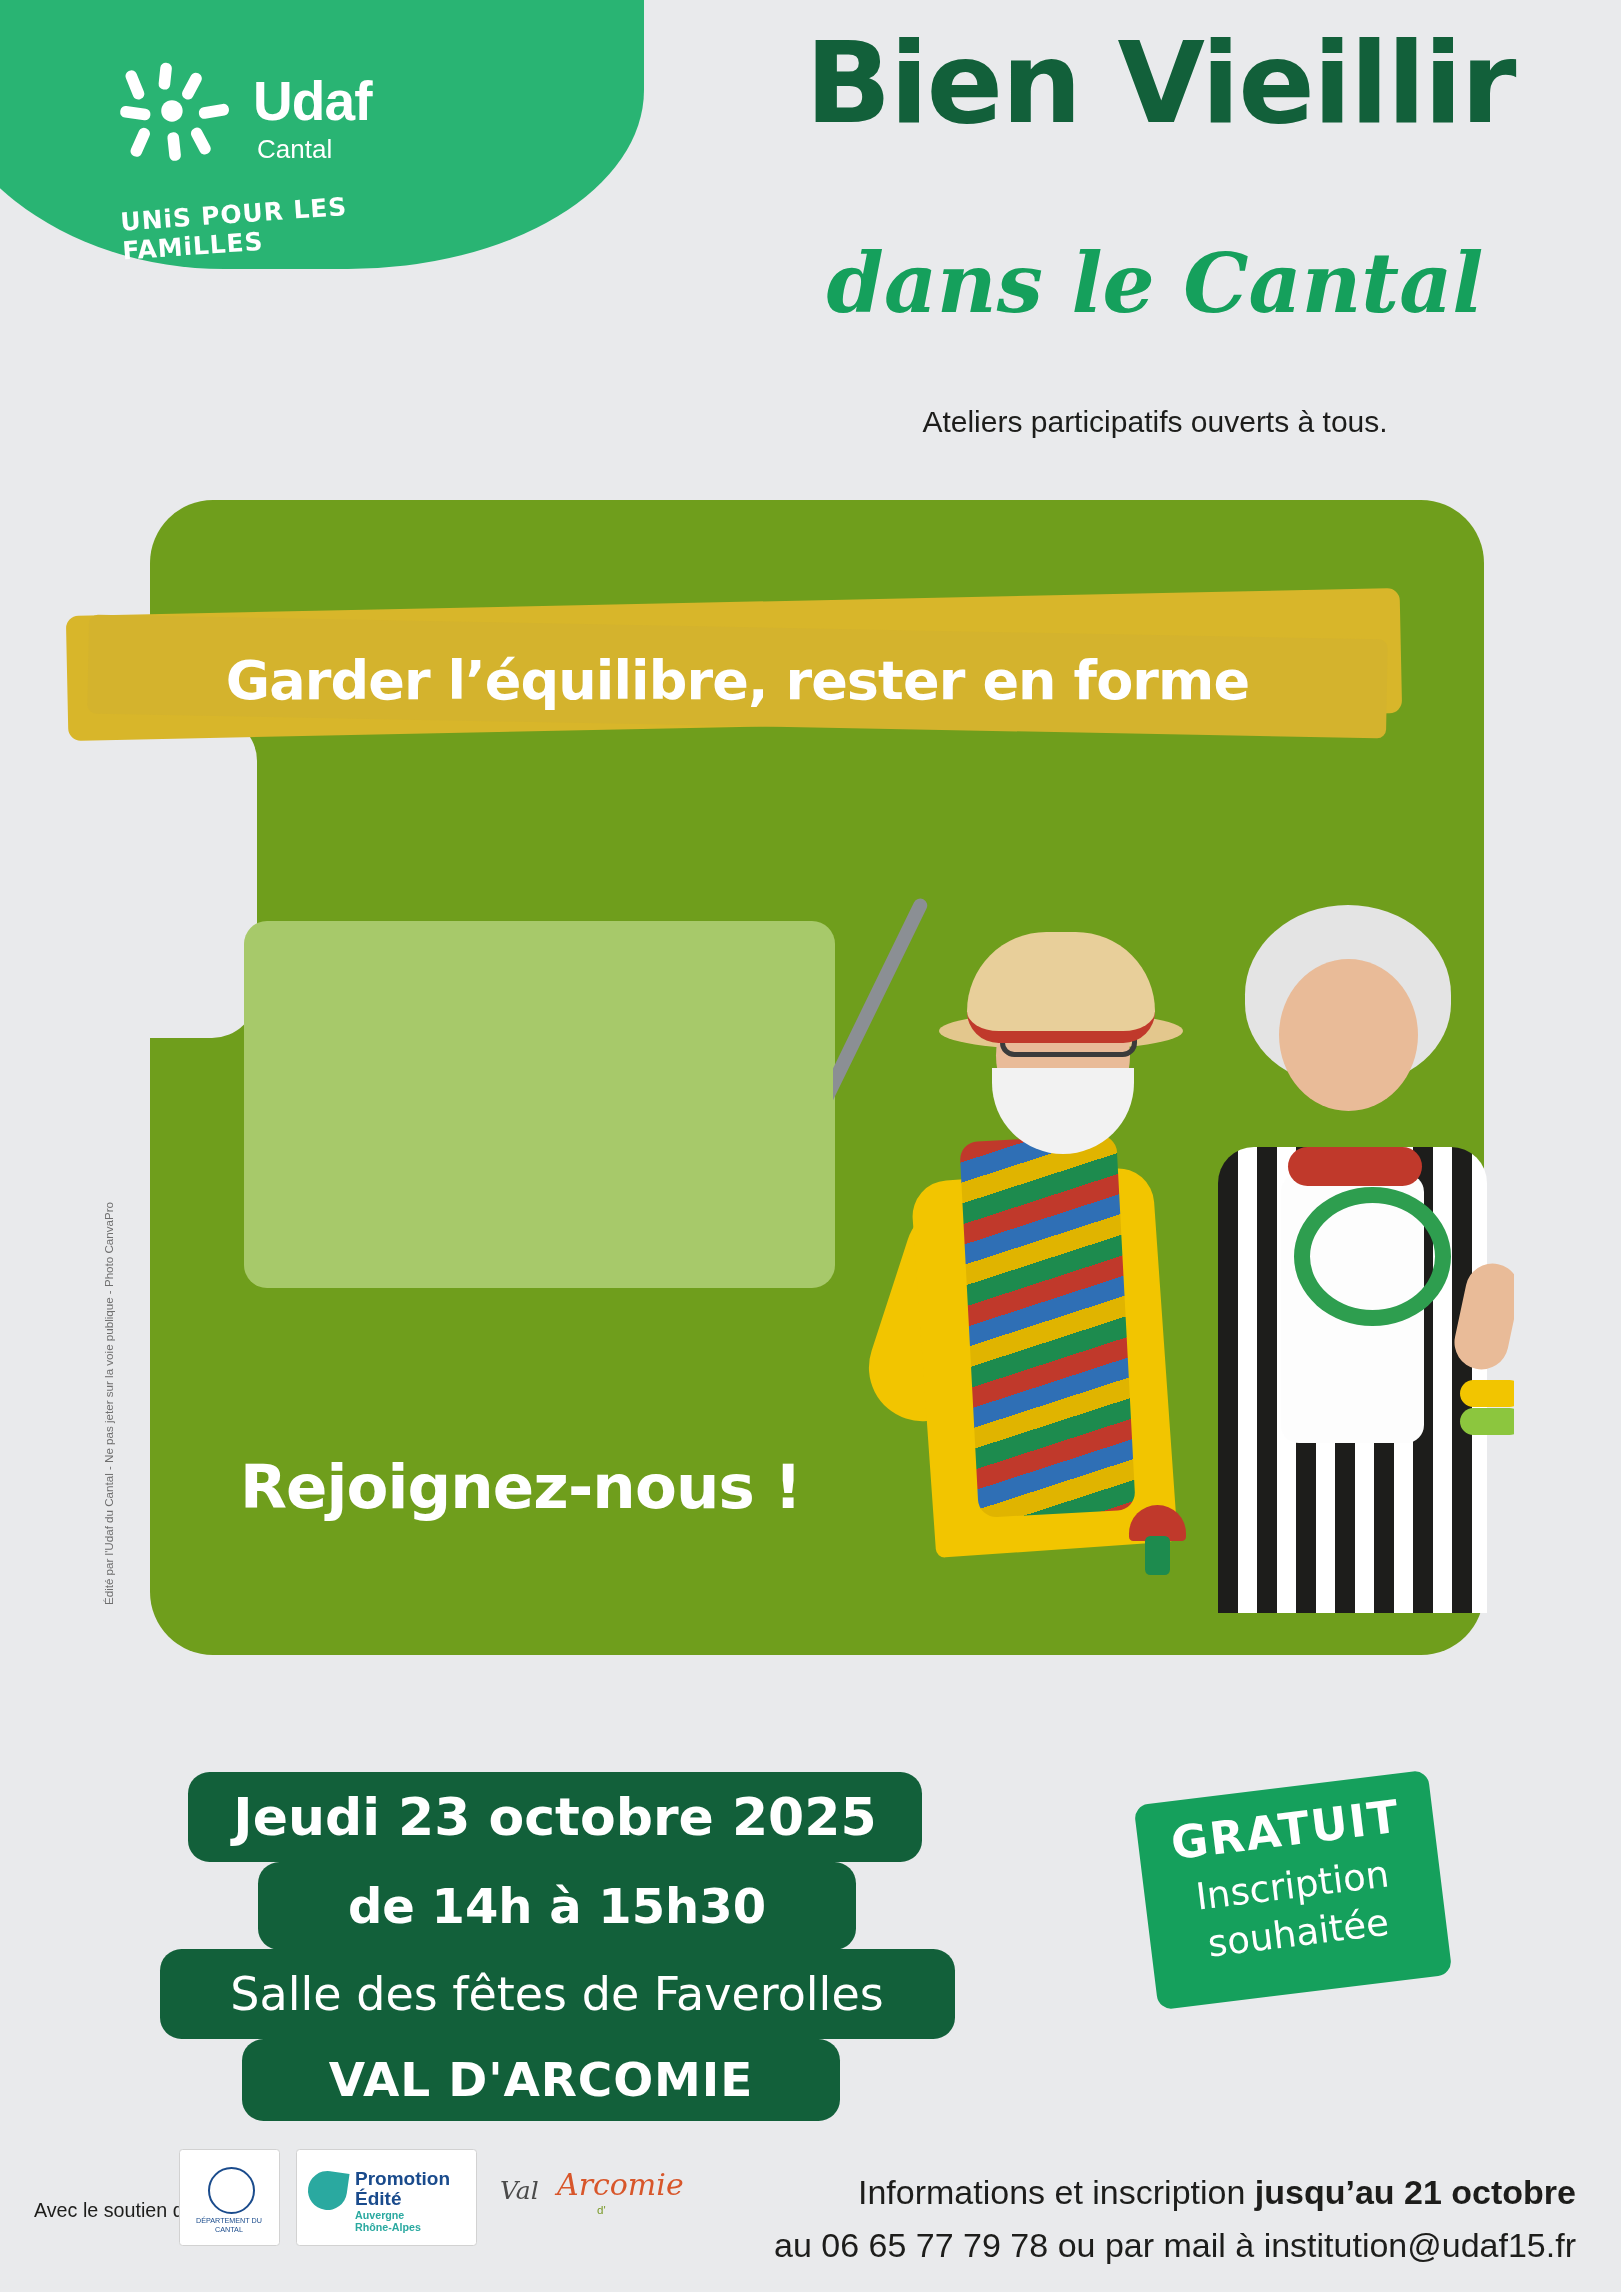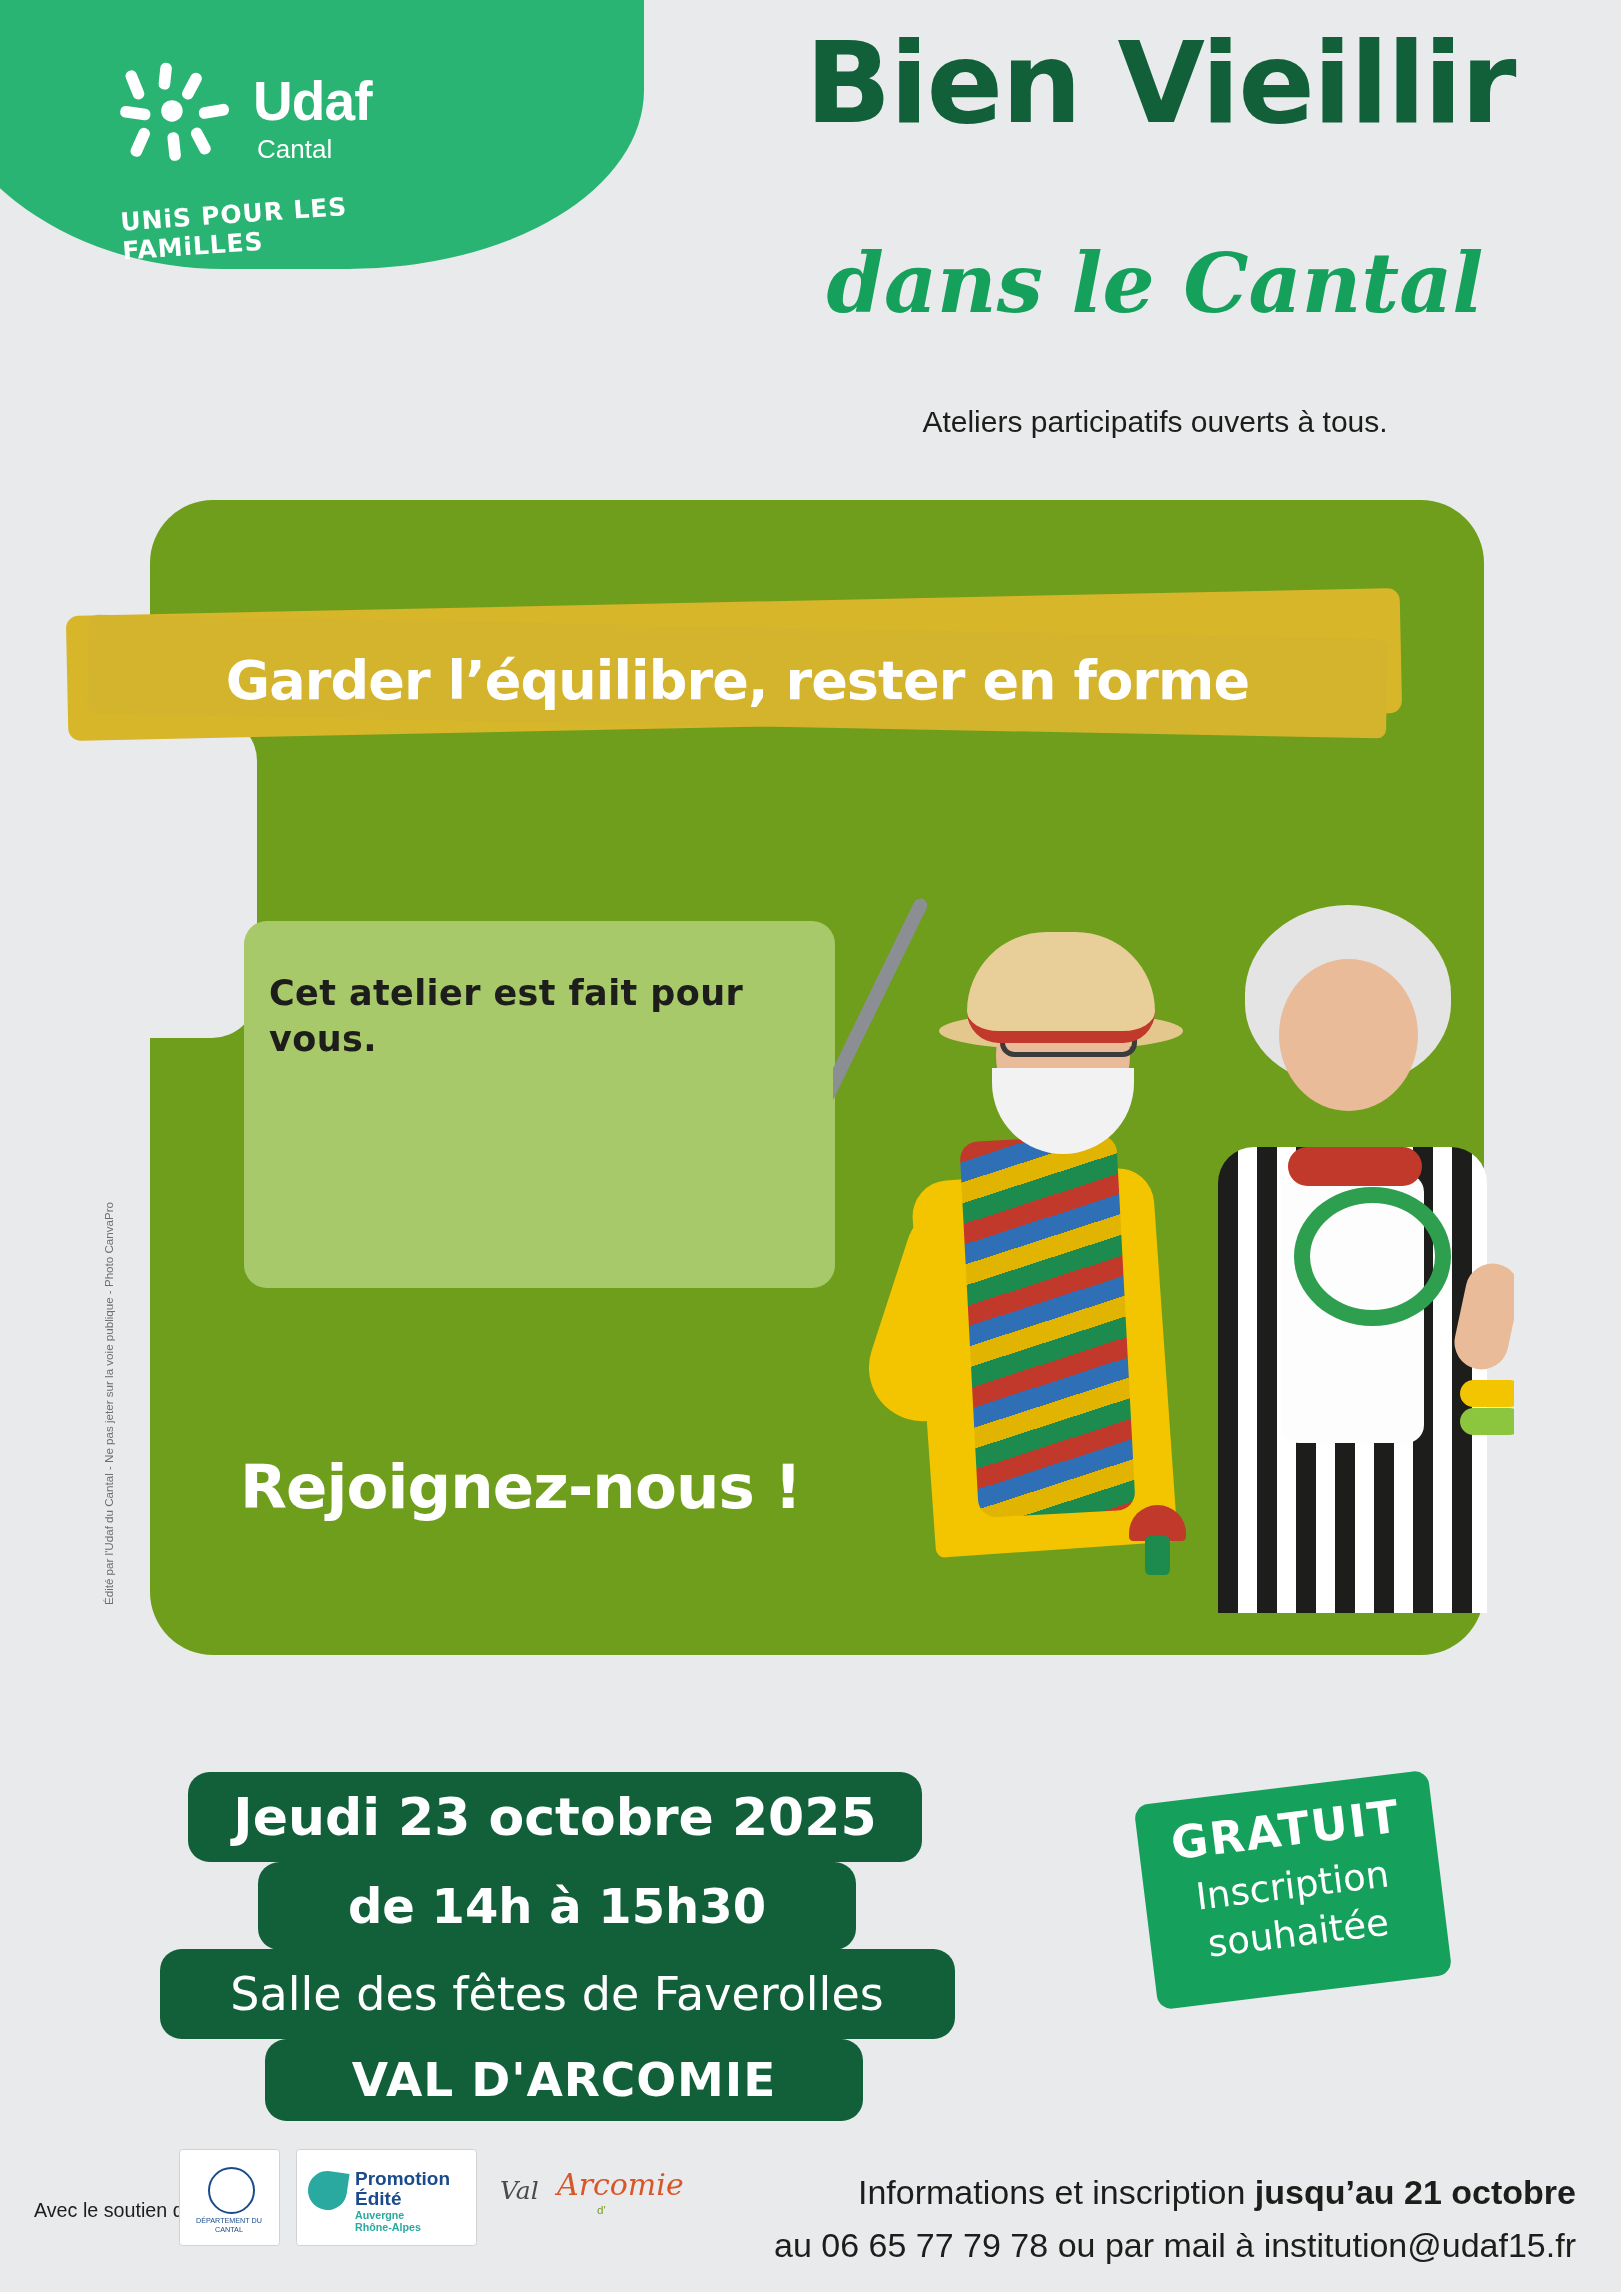--- a/index.html
+++ b/index.html
@@ -260,21 +260,21 @@
     background: #12603a;
     border-radius: 21.5px;
     color: #fff;
     text-align: center;
     font-family: "DejaVu Sans", sans-serif;
     margin-top: 44px;
   }
   .db1 { left: 16px; top: 0px; width: 734px; height: 90px; line-height: 90px; font-size: 52px; font-weight: bold; }
   .db2 { left: 86px; top: 90px; width: 598px; height: 88px; line-height: 88px; font-size: 48px; font-weight: bold; }
   .db3 { left: -12.5px; top: 177px; width: 795px; height: 90px; line-height: 90px; font-size: 46px; }
-  .db4 { left: 93px; top: 267px; width: 598px; height: 82px; line-height: 82px; font-size: 47px; font-weight: bold; letter-spacing: 0.9px; }
+  .db4 { left: 70px; top: 267px; width: 598px; height: 82px; line-height: 82px; font-size: 47px; font-weight: bold; letter-spacing: 0.9px; }
 
   
   .badge {
     position: absolute;
     left: 1145px;
     top: 1787px;
     width: 296px;
     height: 206px;
     background: #15a05c;
     border-radius: 14.3px;
@@ -370,21 +370,20 @@
   <div class="panel"></div>
   <div class="panel-notch"></div>
 
   <div class="banner"></div>
   <div class="banner2"></div>
   <div class="banner-text">Garder l’équilibre, rester en forme</div>
 
   <div class="speech"></div>
   <div class="speech-tail"></div>
   <div class="speech-txt">
-    <span class="bold">Cet atelier est fait pour vous.</span>
   </div>
 
   <div class="join">Rejoignez-nous !</div>
 
   <div class="photo">
     <div class="cane"></div>
 
     <div class="man-arm"></div>
     <div class="man-coat"></div>
     <div class="scarf"></div>

